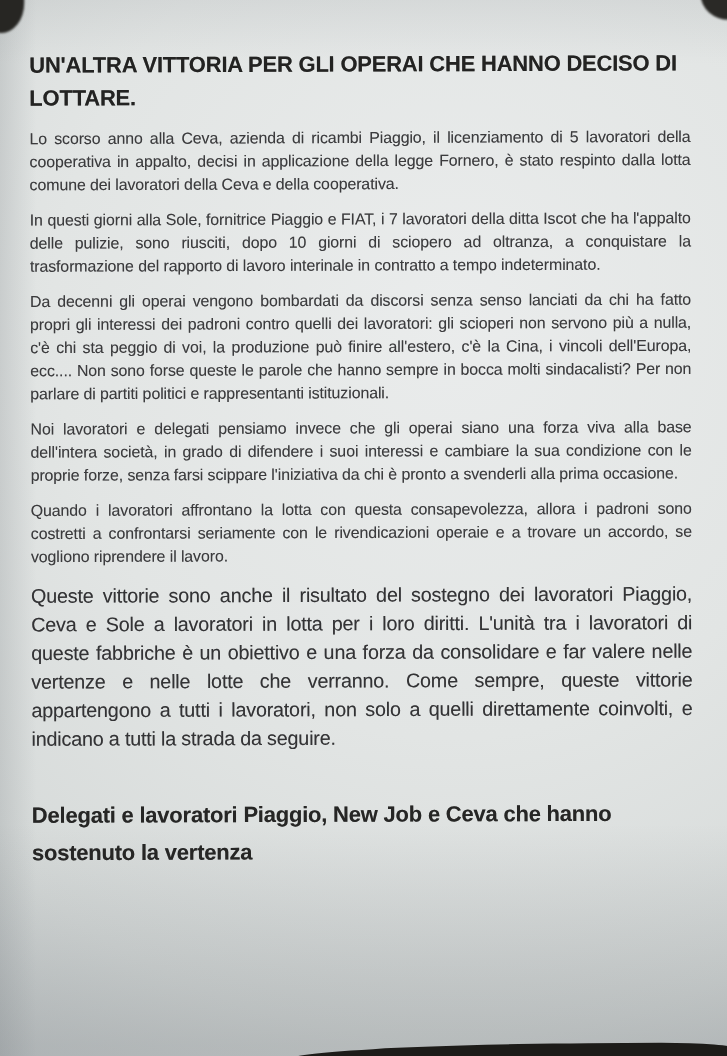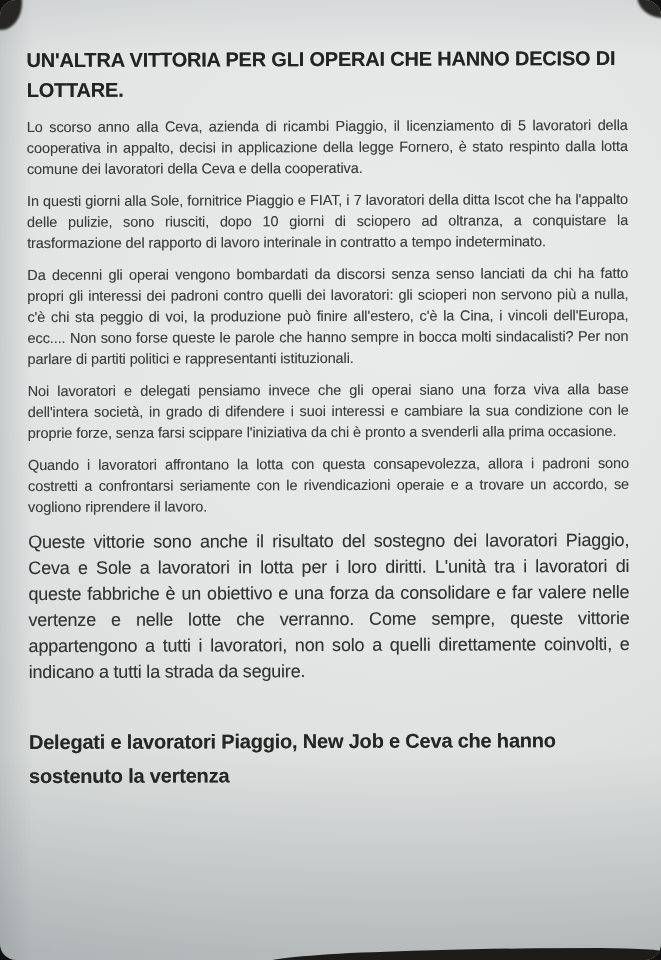--- a/index.html
+++ b/index.html
@@ -11,21 +11,20 @@
     position: relative;
     width: 661px;
     height: 960px;
     overflow: hidden;
     background:
       linear-gradient(to bottom, rgba(150,155,158,0.18) 0%, rgba(150,155,158,0) 6%),
       linear-gradient(to bottom, rgba(255,255,255,0) 78%, rgba(110,116,120,0.30) 99%),
       linear-gradient(to right, rgba(120,126,130,0.22) 0%, rgba(120,126,130,0) 5%),
       radial-gradient(130% 95% at 62% 30%, #eaecec 0%, #e2e5e4 42%, #d6dad9 72%, #c2c7c9 100%);
     font-family: "Liberation Sans", sans-serif;
-    border-radius: 16px;
   }
   
   .corner-tl {
     position: absolute; top: -14px; left: -12px;
     width: 34px; height: 44px;
     background: #272623;
     border-radius: 0 0 95% 60%;
     filter: blur(1px);
   }
   .corner-tr {

